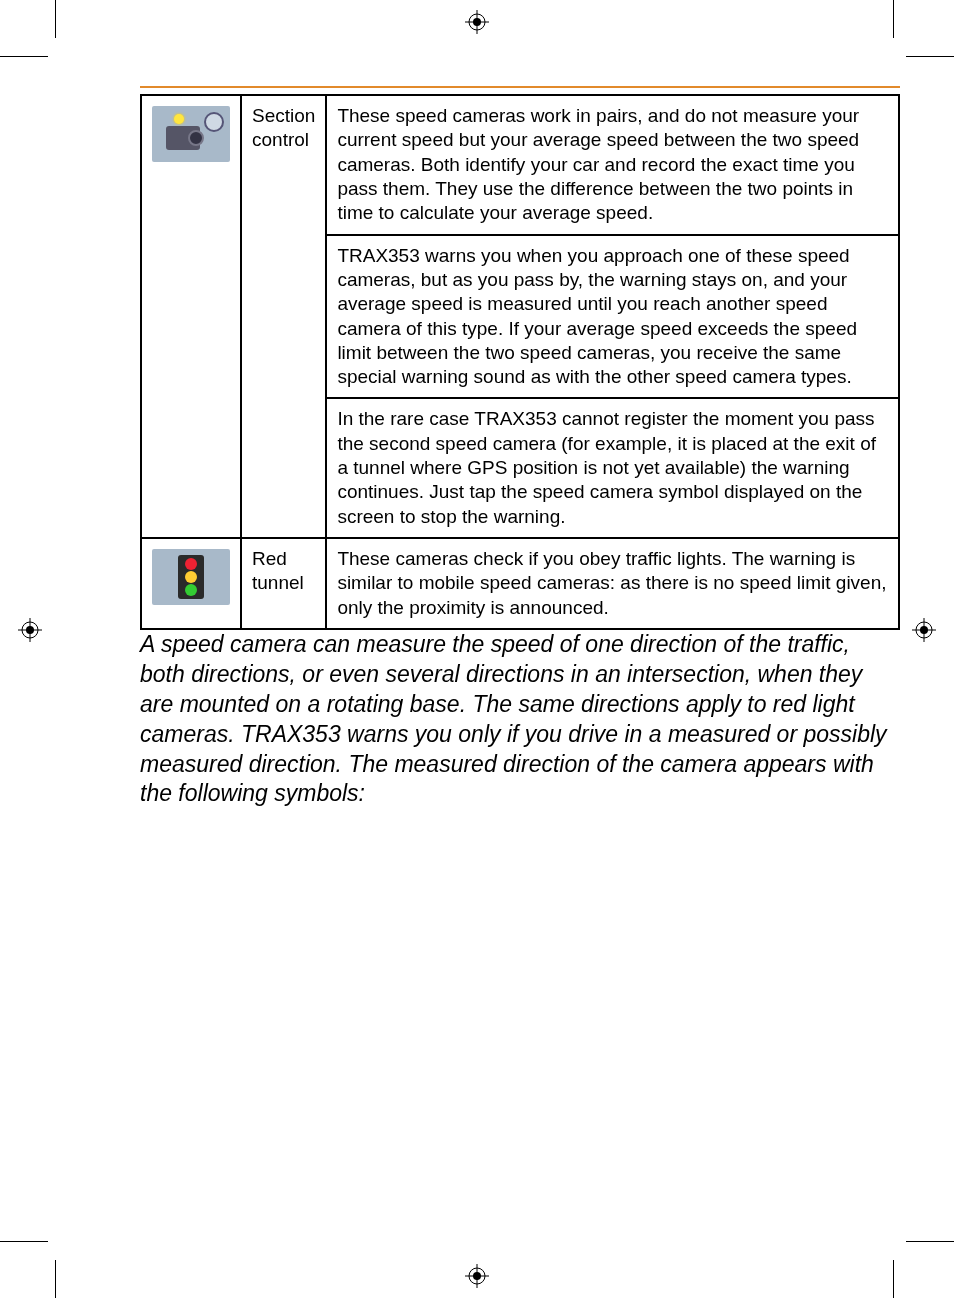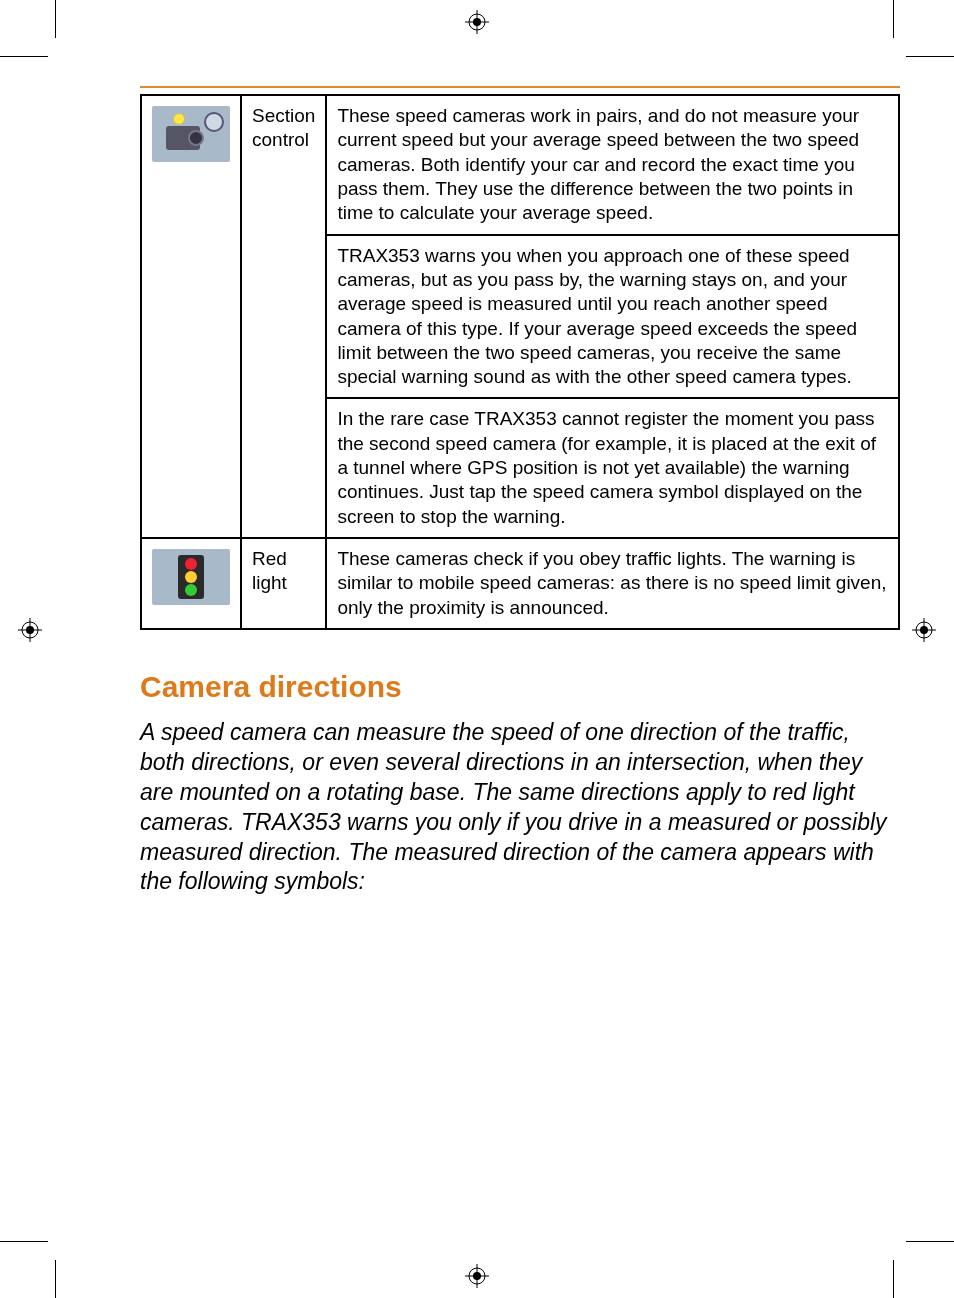--- a/index.html
+++ b/index.html
@@ -115,24 +115,23 @@
       <tr>
         <td class="icon-cell">
           <div class="icon-box">
             <div class="traffic-light">
               <div class="tl-red"></div>
               <div class="tl-yel"></div>
               <div class="tl-grn"></div>
             </div>
           </div>
         </td>
-        <td class="label-cell">Red light</td>
+        <td class="label-cell">Red tunnel</td>
         <td>These cameras check if you obey traffic lights. The warning is similar to mobile speed cameras: as there is no speed limit given, only the proximity is announced.</td>
       </tr>
     </tbody>
       </table>
 
-    <div class="heading2">Camera directions</div>
     <div class="body-para">A speed camera can measure the speed of one direction of the traffic, both directions, or even several directions in an intersection, when they are mounted on a rotating base. The same directions apply to red light cameras. TRAX353 warns you only if you drive in a measured or possibly measured direction. The measured direction of the camera appears with the following symbols:</div>
   </div>
 
 
 </div>
 
 </body></html>

